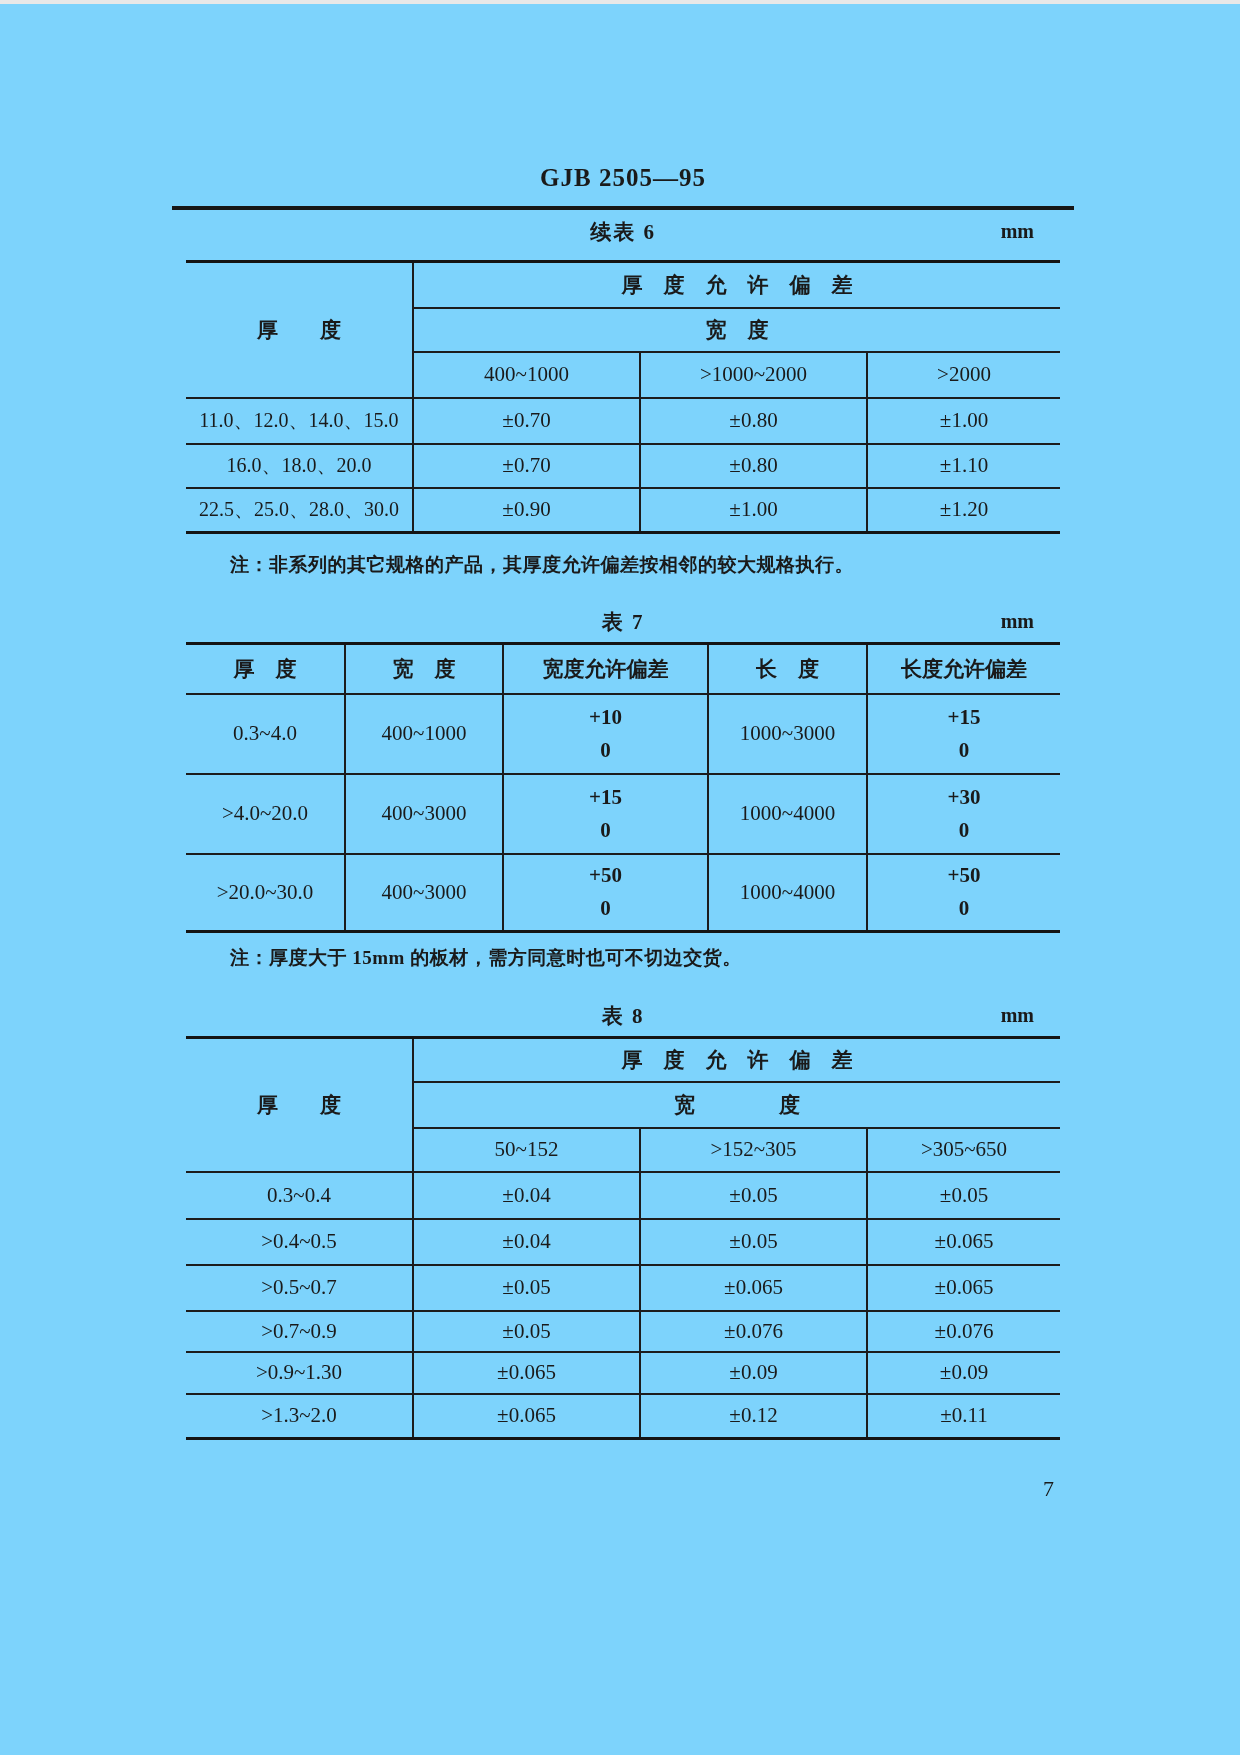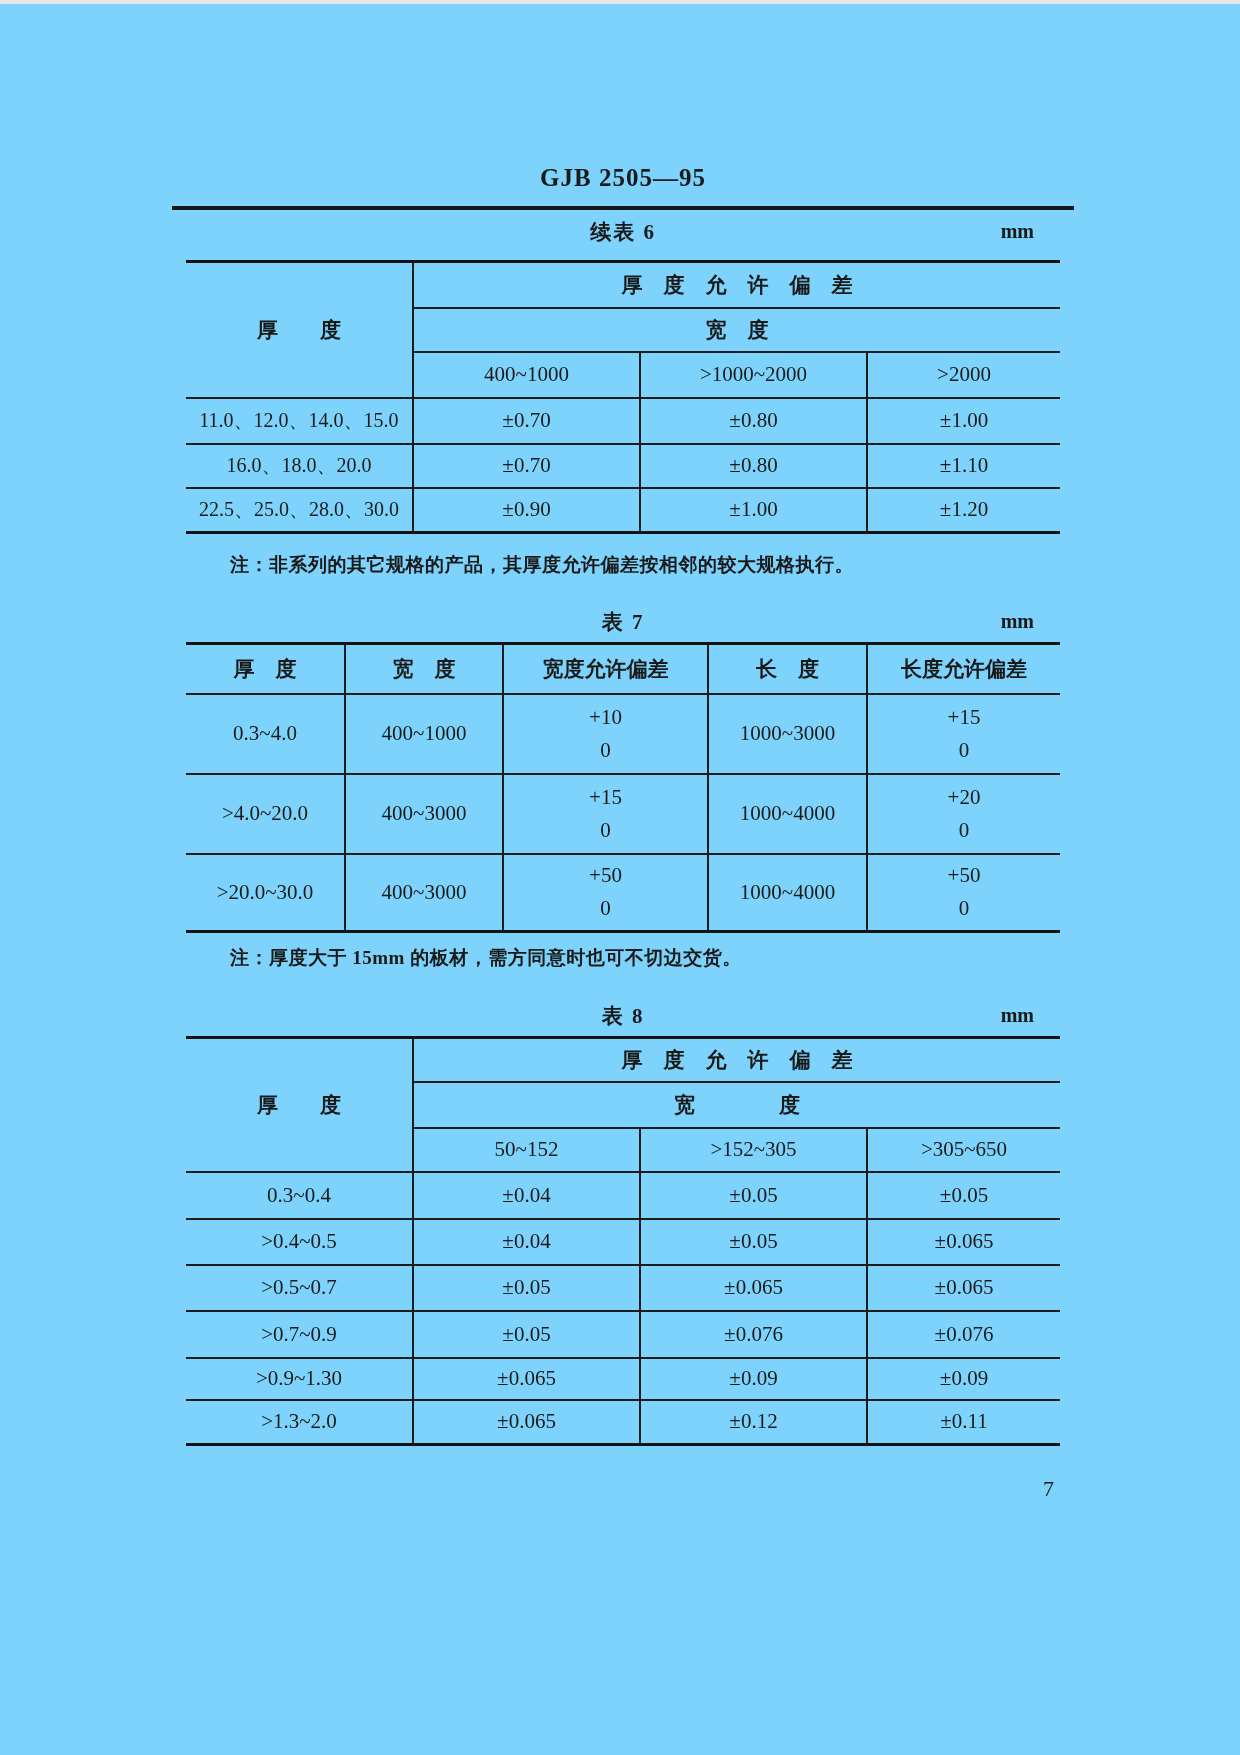--- a/index.html
+++ b/index.html
@@ -34,21 +34,21 @@
     border:2px solid #1c1c1c;
     text-align:center; vertical-align:middle; padding:0;
     overflow:hidden; white-space:nowrap;
   }
   .tbl td.el { border-left:none; }
   .tbl td.er { border-right:none; }
   .tbl td.hd { font-weight:bold; }
   .tbl td.num { font-size:21px; }
   .t6c1 { font-size:20px; }
   .tol { display:flex; flex-direction:column; justify-content:center; align-items:center; height:100%; }
-  .tl { display:block; line-height:33px; }
+  .tl { display:block; line-height:33px;font-weight:bold; }
   .note {
     position:absolute; left:230px; width:820px;
     font-size:19px; font-weight:bold; letter-spacing:0.5px;
   }
   .pageno {
     position:absolute; left:186px; top:1472px; width:868px;
     text-align:right; font-size:22px;
   }
 </style>
 </head>
@@ -150,21 +150,21 @@
         <td>400~3000</td>
         <td>
           <div class="tol">
               <span class="tl">+15</span>
               <span class="tl">0</span>
             </div>
         </td>
         <td>1000~4000</td>
         <td class="er">
           <div class="tol">
-              <span class="tl">+20</span>
+              <span class="tl">+30</span>
               <span class="tl">0</span>
             </div>
         </td>
       </tr>
       <tr style="height:78px">
         <td class="el">&gt;20.0~30.0</td>
         <td>400~3000</td>
         <td>
           <div class="tol">
               <span class="tl">+50</span>
@@ -220,21 +220,21 @@
         <td>±0.04</td>
         <td>±0.05</td>
         <td class="er">±0.065</td>
       </tr>
       <tr style="height:46px">
         <td class="el">&gt;0.5~0.7</td>
         <td>±0.05</td>
         <td>±0.065</td>
         <td class="er">±0.065</td>
       </tr>
-      <tr style="height:47px">
+      <tr style="height:41px">
         <td class="el">&gt;0.7~0.9</td>
         <td>±0.05</td>
         <td>±0.076</td>
         <td class="er">±0.076</td>
       </tr>
       <tr style="height:42px">
         <td class="el">&gt;0.9~1.30</td>
         <td>±0.065</td>
         <td>±0.09</td>
         <td class="er">±0.09</td>

